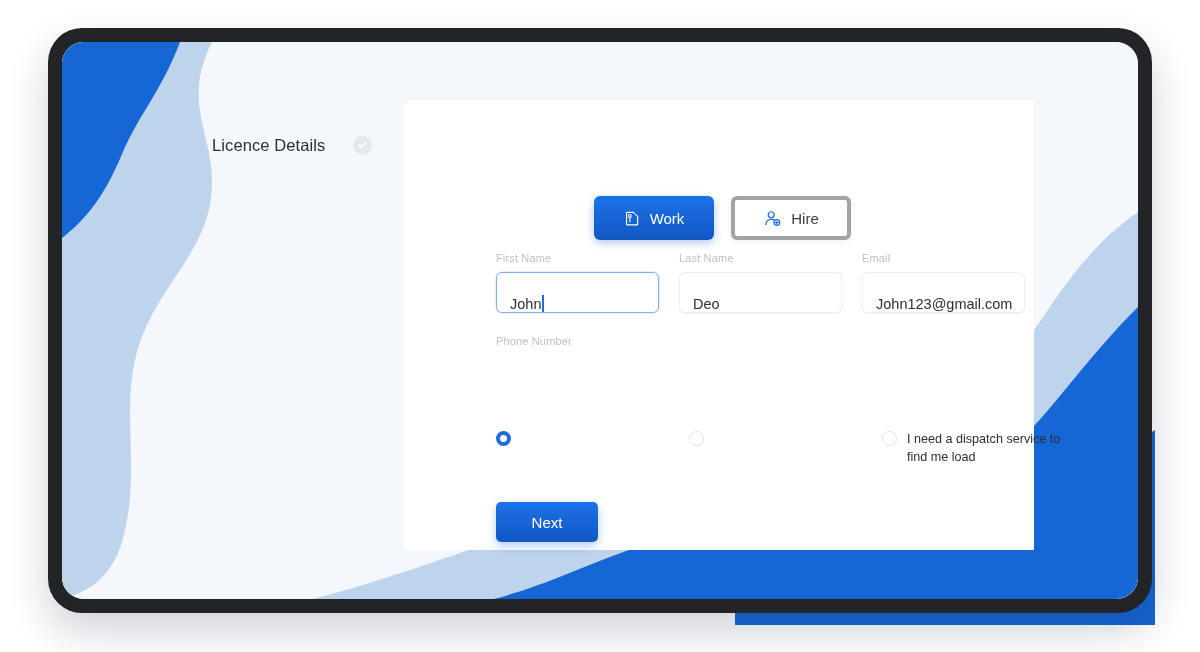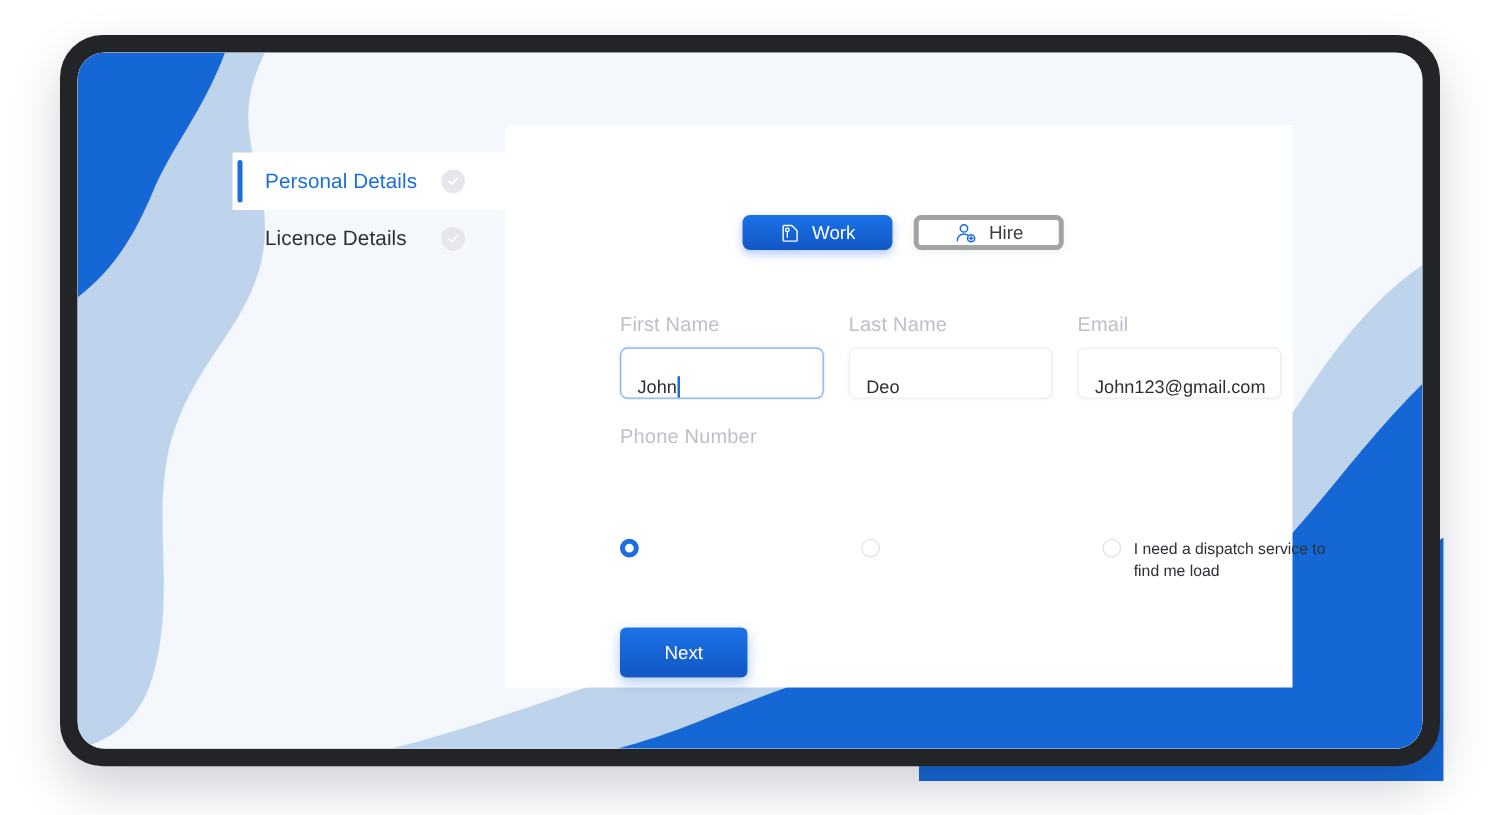--- a/index.html
+++ b/index.html
@@ -139,26 +139,27 @@
     top: 72px;
     display: flex;
     gap: 17px;
   }
   .tab {
     display: flex;
     align-items: center;
     justify-content: center;
     gap: 9px;
     width: 120px;
-    height: 28px;
+    height: 44px;
     border-radius: 6px;
     font-size: 15px;
     box-sizing: border-box;
     cursor: pointer;
     user-select: none;
+    margin-top: 24px;
   }
   .tab.primary {
     background: linear-gradient(180deg,#1b72e8 0%,#1257c4 100%);
     color: #ffffff;
     box-shadow: 0 3px 8px rgba(21,101,216,0.35);
   }
   .tab.ghost {
     background: #ffffff;
     color: #3a3f46;
     border: 4px solid #a3a3a3;
@@ -176,21 +177,21 @@
   .form-row {
     display: flex;
     gap: 20px;
     margin-bottom: 22px;
   }
   .field {
     width: 163px;
   }
   .field-label {
     display: block;
-    font-size: 16px;
+    font-size: 11px;
     color: #bcc0c8;
     margin-bottom: 8px;
     letter-spacing: .15px;
   }
   .field-input {
     position: relative;
     height: 41px;
     border-radius: 6px;
     border: 1px solid #eceff3;
     background: #ffffff;
@@ -292,29 +293,20 @@
 
         <path d="M1076 170 C1010 215 975 290 930 350 C880 415 800 430 700 440 C600 450 520 470 430 500 C360 524 300 545 250 557 L1076 557 Z" fill="#bed3ec"></path>
 
         <path d="M1076 265 C1020 320 980 385 930 425 C870 472 790 470 700 478 C620 485 560 510 500 534 C470 546 450 552 432 557 L1076 557 Z" fill="#1567d6"></path>
       </svg>
 
       <div class="content">
 
         <div class="steps">
 
-          <div class="step active">
-            <span class="active-bar"></span>
-            <span class="step-label">Personal Details</span>
-            <span class="step-check">
-              <svg width="11" height="11" viewBox="0 0 11 11">
-                <path d="M2.2 5.6 L4.3 7.6 L8.8 3.3" fill="none" stroke="#ffffff" stroke-width="1.5" stroke-linecap="round" stroke-linejoin="round"></path>
-              </svg>
-            </span>
-          </div>
 
           <div class="step">
             <span class="step-label">Licence Details</span>
             <span class="step-check">
               <svg width="11" height="11" viewBox="0 0 11 11">
                 <path d="M2.2 5.6 L4.3 7.6 L8.8 3.3" fill="none" stroke="#ffffff" stroke-width="1.5" stroke-linecap="round" stroke-linejoin="round"></path>
               </svg>
             </span>
           </div>
 

